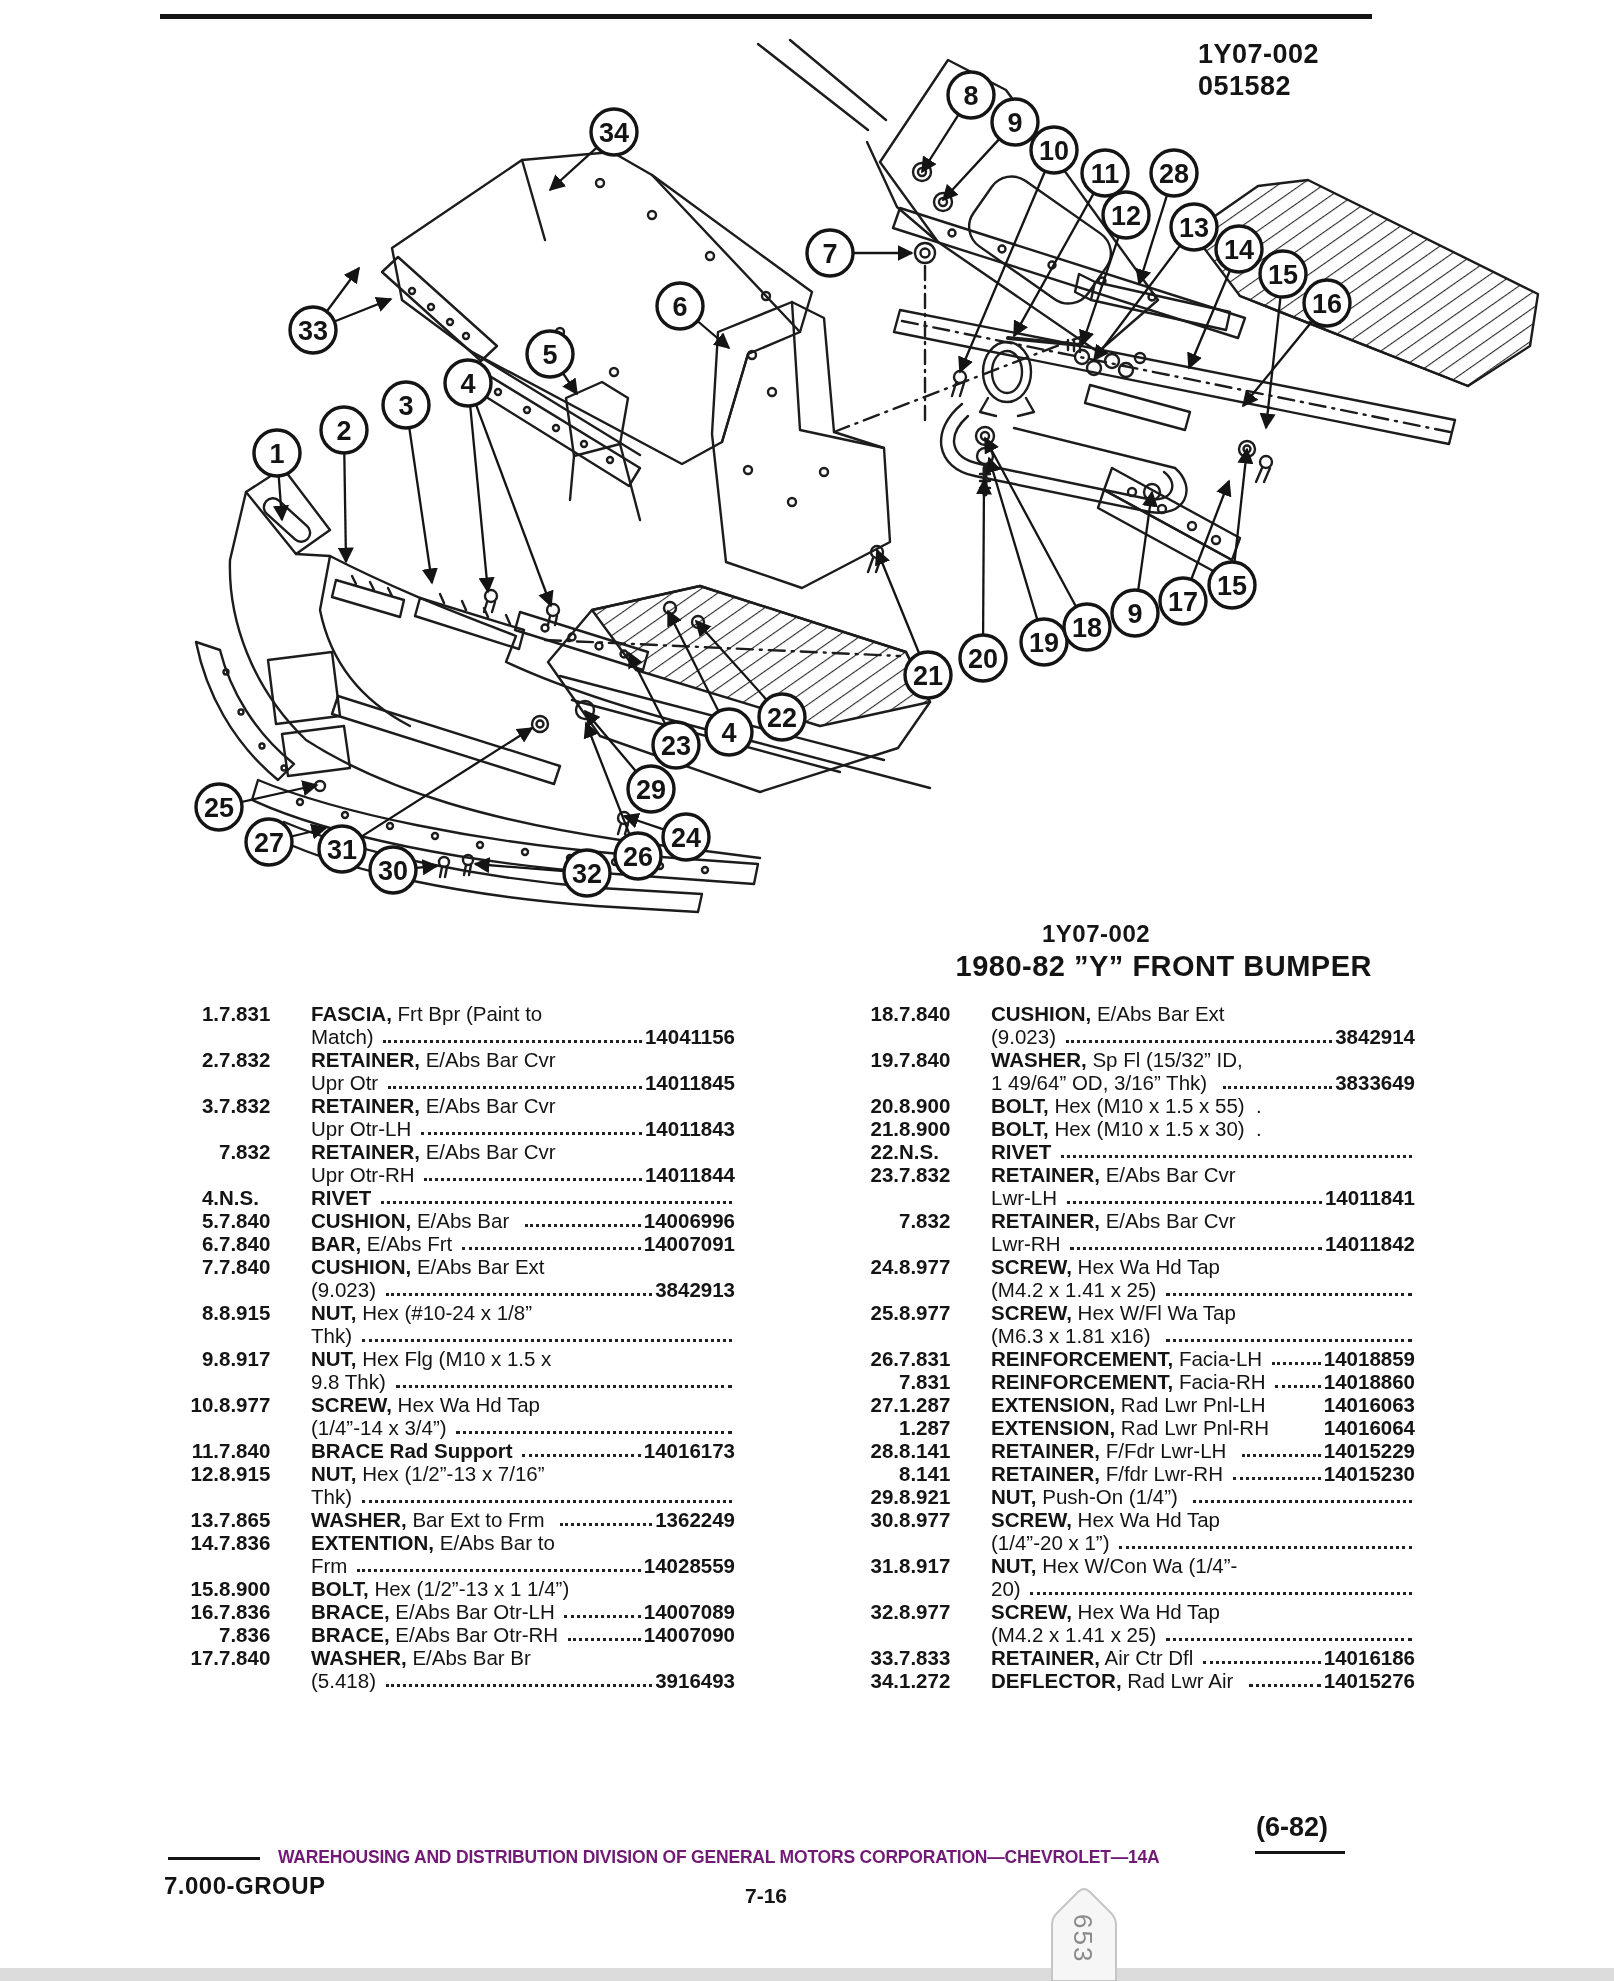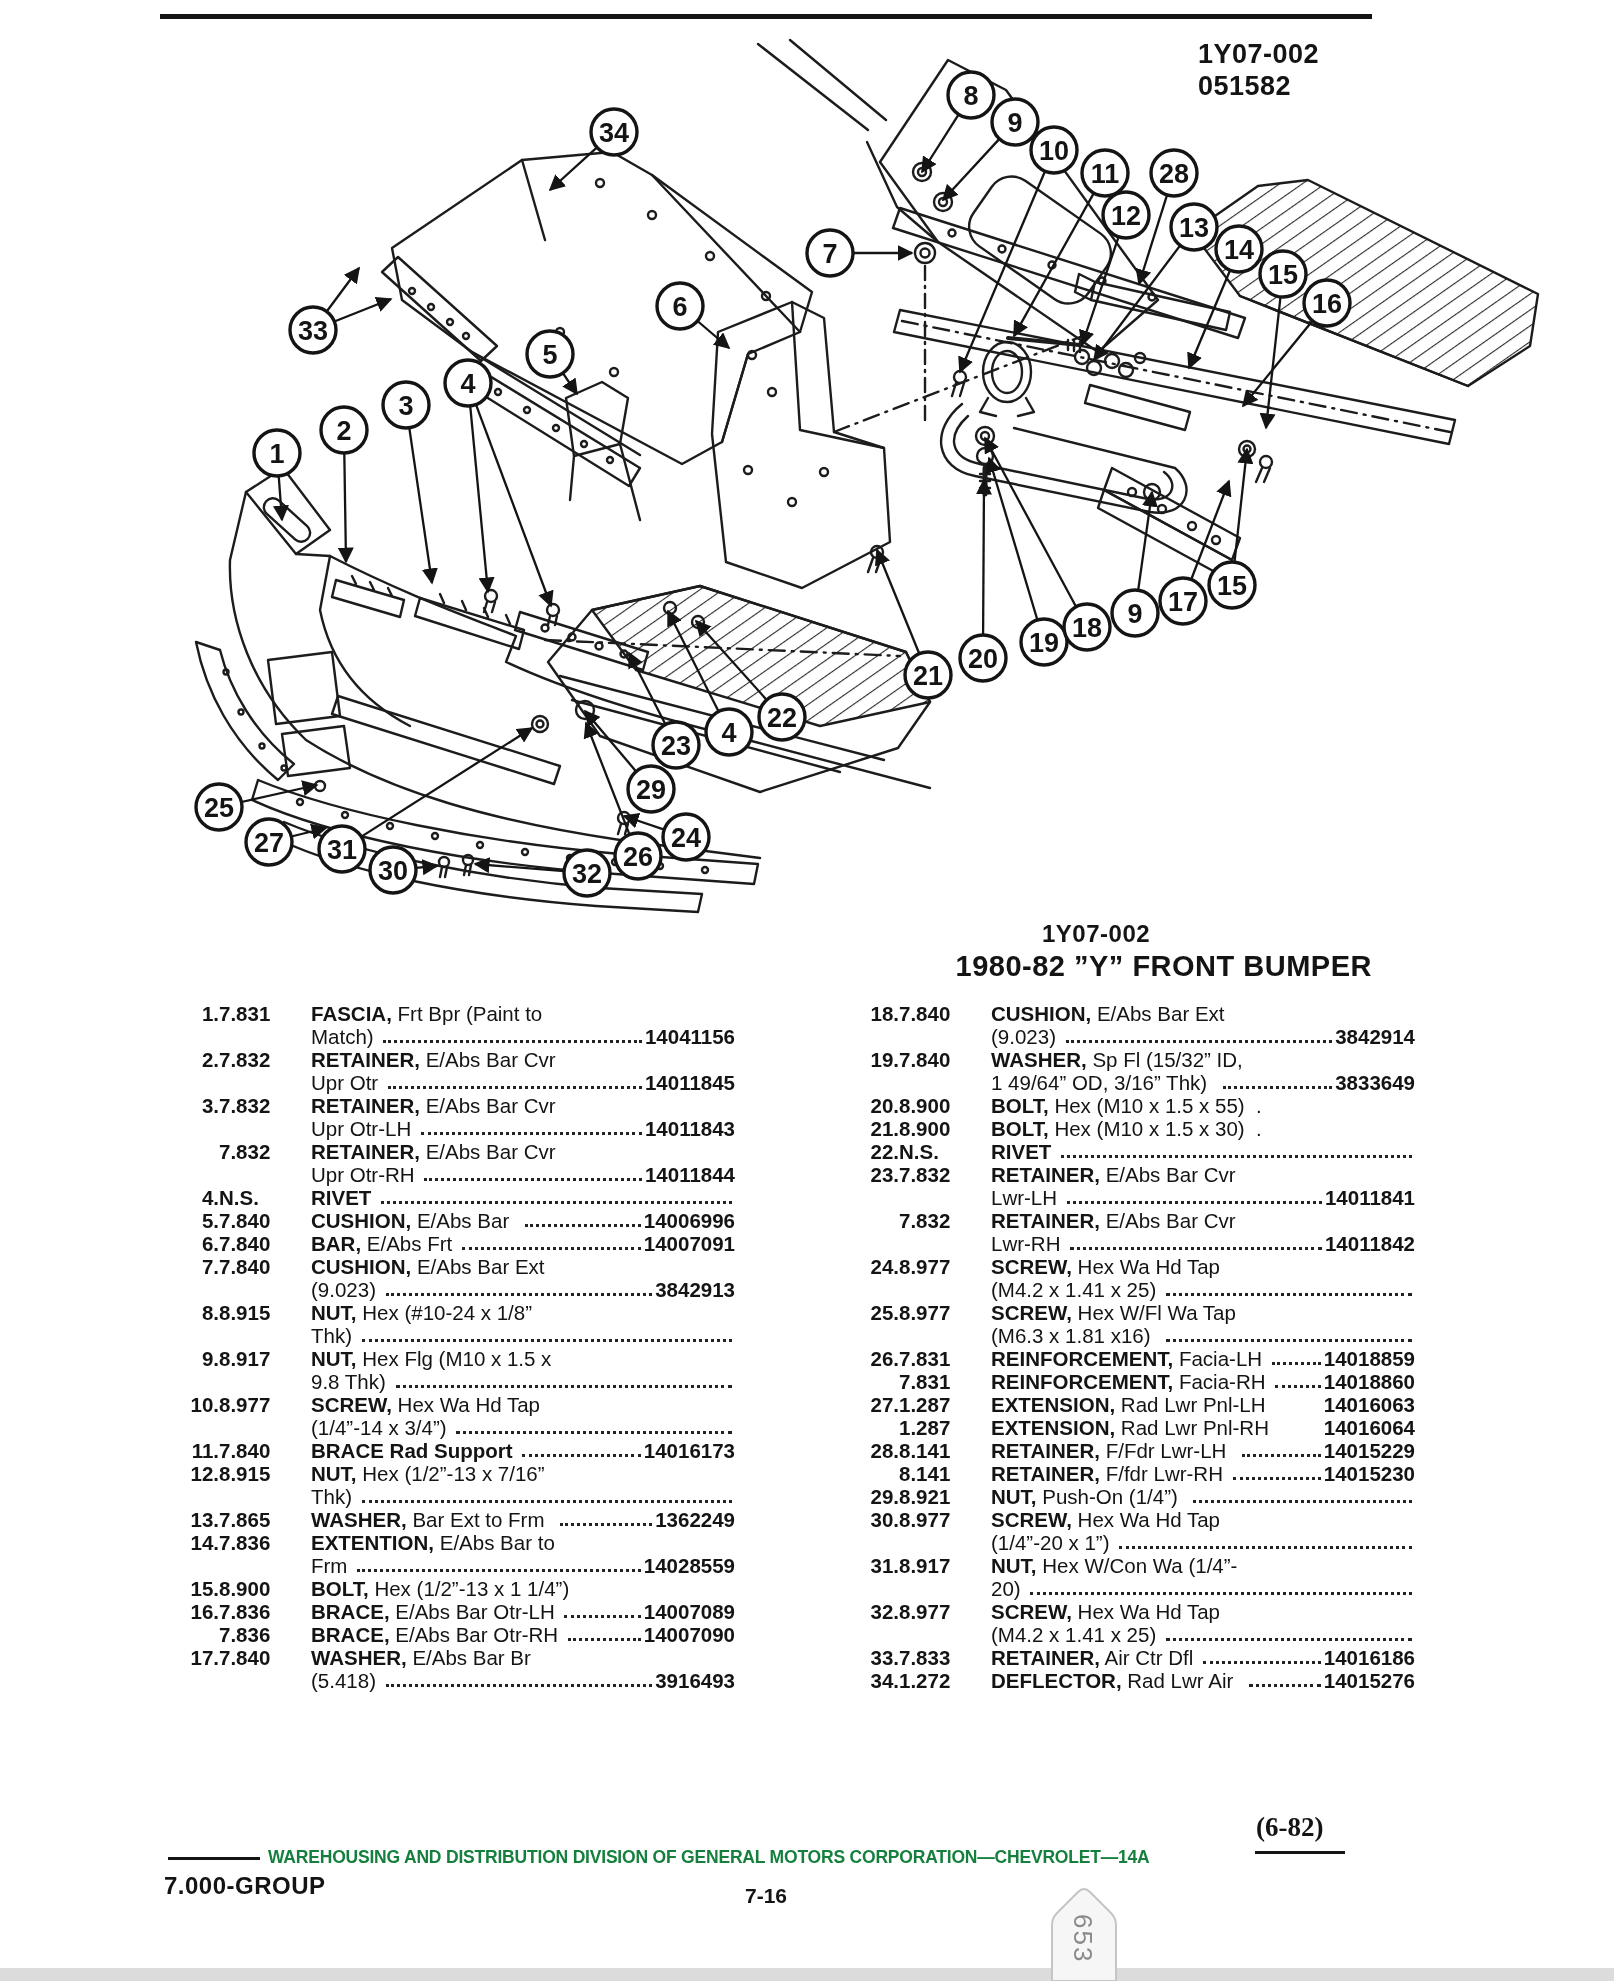--- a/index.html
+++ b/index.html
@@ -20,24 +20,24 @@
   .prow .grp{width:76px;text-align:left;font-weight:bold;flex:none;white-space:pre;}
   .prow .desc{flex:1;display:flex;margin-left:16px;min-width:0;align-items:flex-end;}
   .prow .desc b{font-weight:bold;white-space:pre;}
   .prow .desc .rest{white-space:pre;}
   .lead{flex:1;min-width:6px;align-self:flex-end;border-bottom:3px dotted #222;margin:0 3px 5px 4px;}
   .lead.blank{border-bottom:none;}
   .pn{font-weight:bold;white-space:pre;}
   .foot-rule{position:absolute;height:3px;background:#141414;}
   .foot-rule.l{left:168px;top:1857px;width:92px;}
   .foot-rule.r{left:1255px;top:1851px;width:90px;}
-  .dist-line{position:absolute;left:268px;top:1847px;width:990px;font-size:17.5px;font-weight:bold;letter-spacing:-.2px;white-space:nowrap;color:#15803d;}
+  .dist-line{position:absolute;left:278px;top:1847px;width:990px;font-size:17.5px;font-weight:bold;letter-spacing:-.2px;white-space:nowrap;color:#701a75;}
   .group-label{position:absolute;left:164px;top:1872px;font-size:24px;font-weight:bold;letter-spacing:.5px;}
   .page-no{position:absolute;left:160px;top:1884px;width:1212px;text-align:center;font-weight:bold;font-size:21px;}
-  .edition{position:absolute;left:1256px;top:1812px;font-size:27px;font-weight:bold;font-family:Liberation Serif, serif;}
+  .edition{position:absolute;left:1256px;top:1812px;font-size:27px;font-weight:bold;}
   .bottom-strip{position:absolute;left:0;top:1968px;width:1614px;height:13px;background:#dcdcdc;}
   .tab{position:absolute;left:1046px;top:1881px;}
 </style>
 </head>
 <body>
 
 <div class="page">
 
   <div class="top-rule"></div>
   <div class="code-top">1Y07-002

